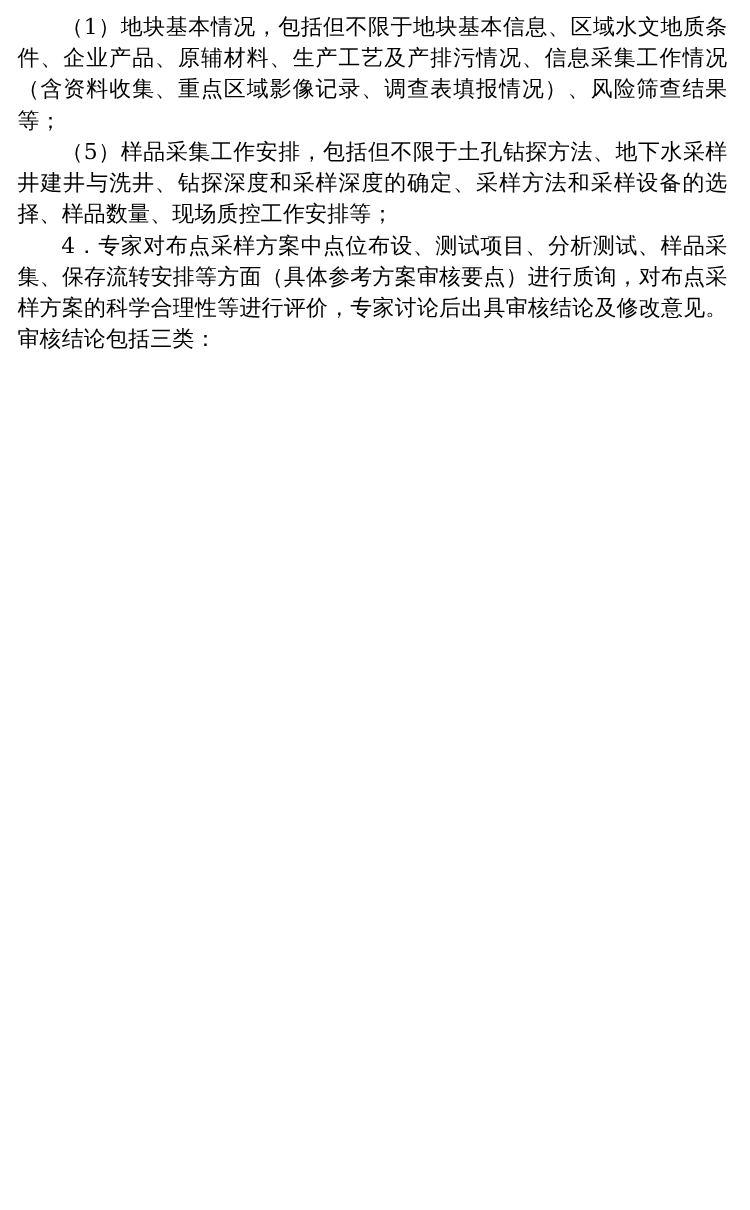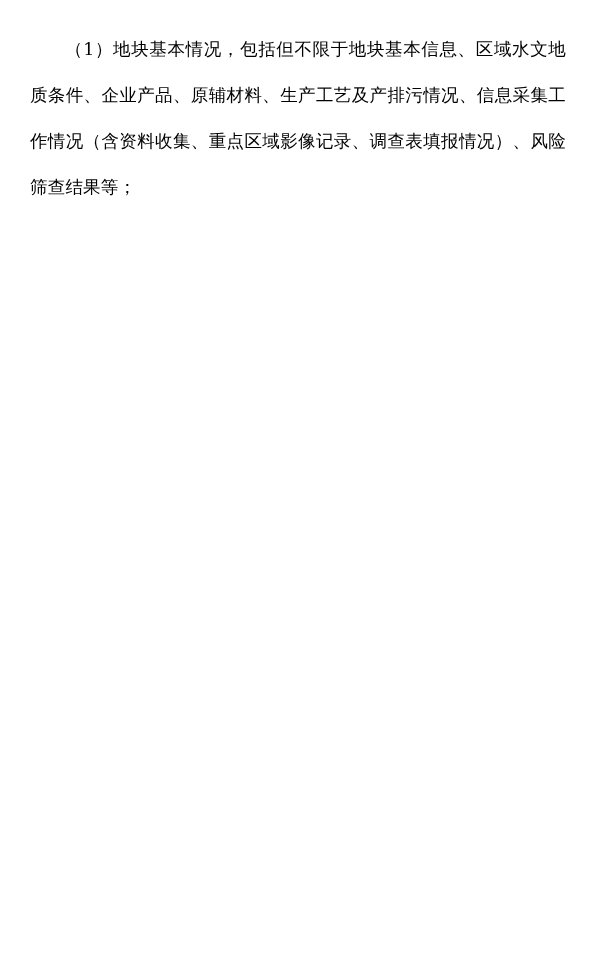--- a/index.html
+++ b/index.html
@@ -15,26 +15,28 @@
     overflow: hidden;
   }
   .page {
     box-sizing: border-box;
     width: 600px;
     height: 968px;
     padding: 10px 18px 0 14px;
   }
   .para {
     font-size: 17.5px;
-    line-height: 46px;
+    line-height: 25px;
     text-align: justify;
     text-justify: inter-ideograph;
     text-indent: 2em;
-    margin: 16px;
+    margin: 0;
     letter-spacing: 0.2px;
   }
 </style>
 </head>
 <body>
 
 <div class="page">
   <p class="para">（1）地块基本情况，包括但不限于地块基本信息、区域水文地质条件、企业产品、原辅材料、生产工艺及产排污情况、信息采集工作情况（含资料收集、重点区域影像记录、调查表填报情况）、风险筛查结果等；</p>
+  <p class="para">（5）样品采集工作安排，包括但不限于土孔钻探方法、地下水采样井建井与洗井、钻探深度和采样深度的确定、采样方法和采样设备的选择、样品数量、现场质控工作安排等；</p>
+  <p class="para">4．专家对布点采样方案中点位布设、测试项目、分析测试、样品采集、保存流转安排等方面（具体参考方案审核要点）进行质询，对布点采样方案的科学合理性等进行评价，专家讨论后出具审核结论及修改意见。审核结论包括三类：</p>
 </div>
 
 </body></html>

